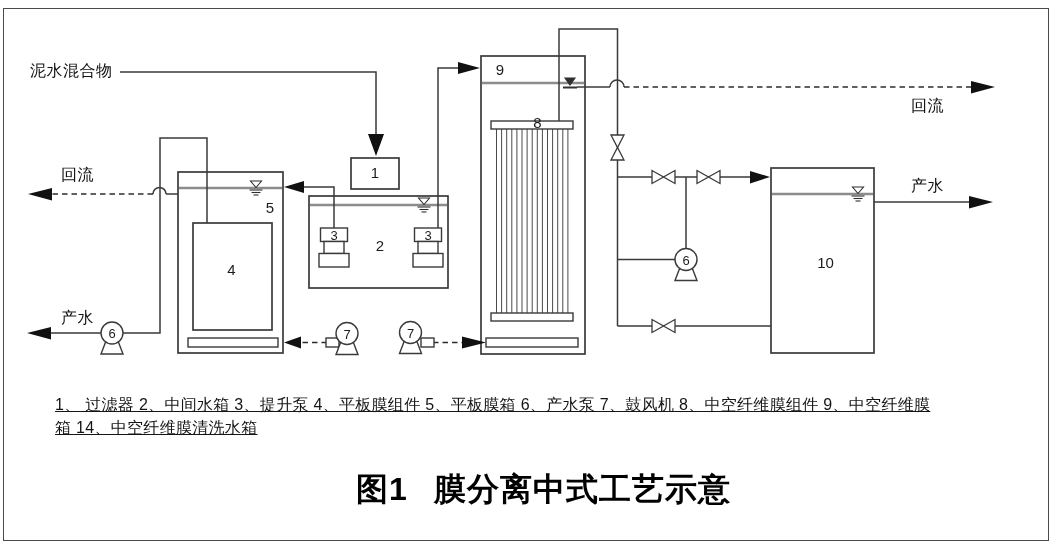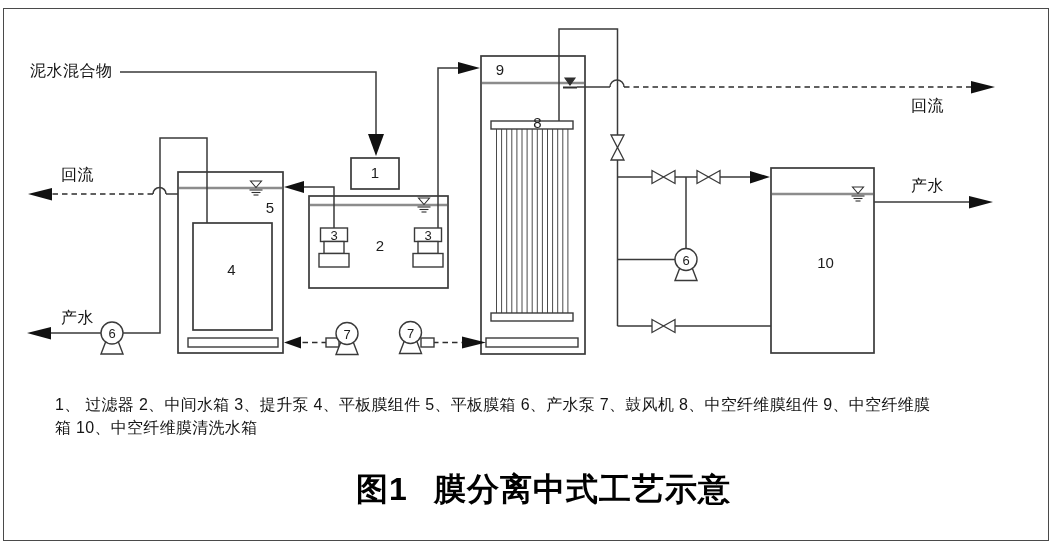--- a/index.html
+++ b/index.html
@@ -1,21 +1,21 @@
 <!DOCTYPE html>
 <html><head>
 <meta charset="utf-8">
 <style>
   html,body{margin:0;padding:0;background:#fff;}
   .stage{position:relative;width:1055px;height:549px;background:#fff;overflow:hidden;
          font-family:"Liberation Sans","DejaVu Sans",sans-serif;color:#111;}
   .frame{position:absolute;left:3px;top:8px;width:1044px;height:531px;border:1.5px solid #4a4a4a;}
   svg{position:absolute;left:0;top:0;}
   .lbl{position:absolute;font-size:16px;color:#111;letter-spacing:0.5px;white-space:nowrap;text-align:center;}
-  .caption{position:absolute;left:55px;top:393px;width:900px;font-size:16px;line-height:23px;color:#151515;letter-spacing:0.3px;}
+  .caption{position:absolute;left:55px;top:393px;width:900px;font-size:16px;line-height:23px;color:#151515;letter-spacing:0.3px;text-decoration:underline;}
   .title{position:absolute;left:0;top:468px;width:1055px;padding-left:32px;box-sizing:border-box;
          text-align:center;font-size:32px;font-weight:bold;color:#000;letter-spacing:1px;}
   .title-gap{display:inline-block;width:26px;}
   text{font-family:"Liberation Sans","DejaVu Sans",sans-serif;fill:#1d1d1d;}
 </style>
 </head>
 <body>
 
 <div class="stage">
   <div class="frame"></div>
@@ -184,19 +184,19 @@
   </svg>
 
   <div class="lbl" style="left:30px;top:61px">泥水混合物</div>
   <div class="lbl" style="left:61px;top:165px">回流</div>
   <div class="lbl" style="left:61px;top:308px">产水</div>
   <div class="lbl" style="left:911px;top:96px">回流</div>
   <div class="lbl" style="left:911px;top:176px">产水</div>
 
   <div class="caption">
     <div>1、 过滤器 2、中间水箱 3、提升泵 4、平板膜组件 5、平板膜箱 6、产水泵 7、鼓风机 8、中空纤维膜组件 9、中空纤维膜</div>
-    <div>箱 10、中空纤维膜清洗水箱</div>
+    <div>箱 14、中空纤维膜清洗水箱</div>
   </div>
 
   <div class="title">
     <span>图1</span><span class="title-gap"></span><span>膜分离中式工艺示意</span>
   </div>
 </div>
 
 </body></html>

